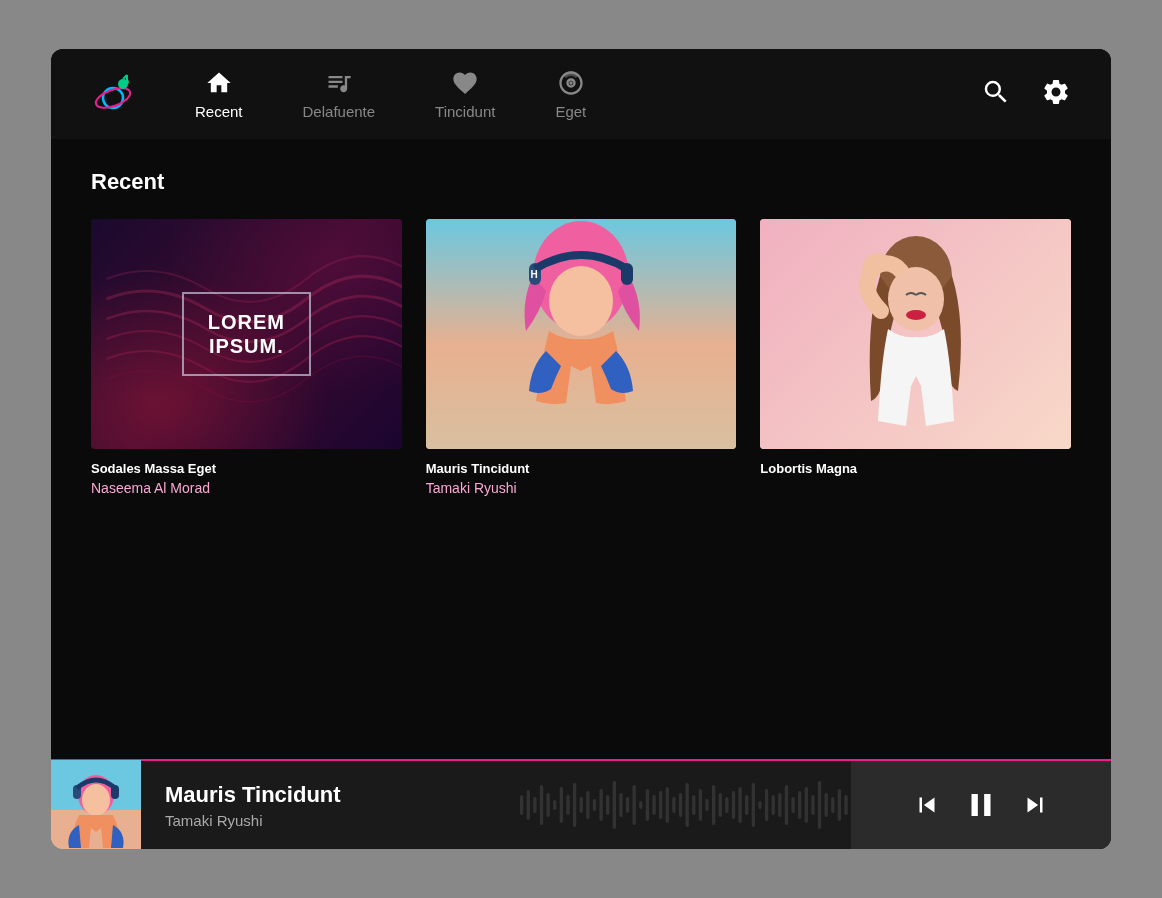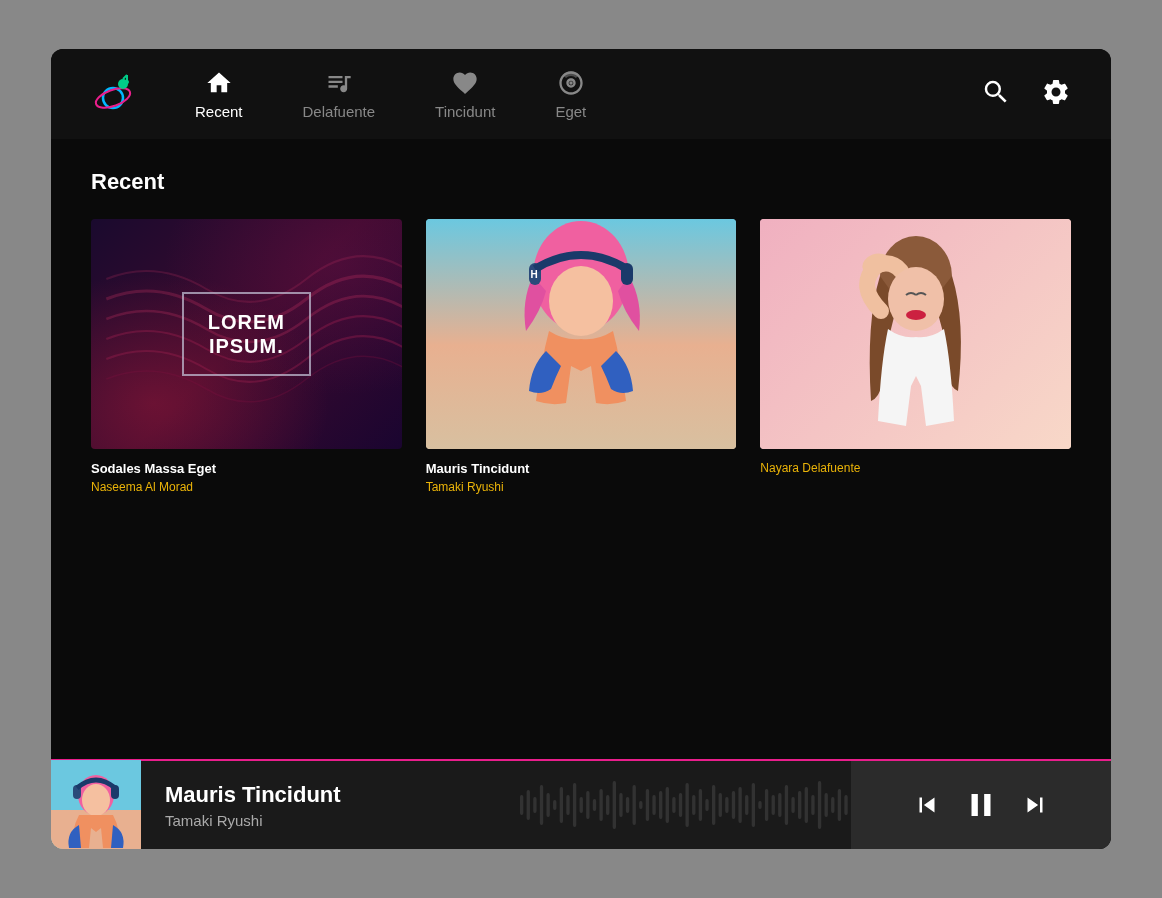--- a/index.html
+++ b/index.html
@@ -167,22 +167,22 @@
       background: linear-gradient(135deg, #f0b0c0 0%, #f8d8c8 100%);
     }
 
     .card-title {
       color: #fff;
       font-size: 13px;
       font-weight: 600;
       margin-bottom: 4px;
     }
     .card-subtitle {
-      color: #eab308;
-      font-size: 12px;
+      color: #f9a8d4;
+      font-size: 14px;
     }
 
     
     .player-bar {
       height: 90px;
       background: #1a1a1a;
       display: flex;
       align-items: center;
       padding: 0 0 0 0;
       flex-shrink: 0;
@@ -391,21 +391,21 @@
 
               <ellipse cx="90" cy="94" rx="10" ry="5" fill="#cc2040"></ellipse>
 
               <path d="M80 74 Q85 70 90 74" stroke="#555" stroke-width="2" fill="none"></path>
               <path d="M90 74 Q95 70 100 74" stroke="#555" stroke-width="2" fill="none"></path>
 
               <path d="M62 108 Q55 140 52 200 L80 205 L85 165 L90 155 L95 165 L100 205 L128 200 Q125 140 118 108 Q104 118 90 116 Q76 118 62 108z" fill="#f5f5f5"></path>
             </svg>
           </div>
         </div>
-        <div class="card-subtitle">Nayara Delafuente</div>
+        <div class="card-title">Lobortis Magna</div>
       </div>
 
     </div>
   </main>
 
   <div class="player-bar">
 
     <div class="player-thumb">
       <svg class="player-thumb-inner" viewBox="0 0 90 90" xmlns="http://www.w3.org/2000/svg">
         <rect width="90" height="90" fill="#6bc8e0"></rect>

